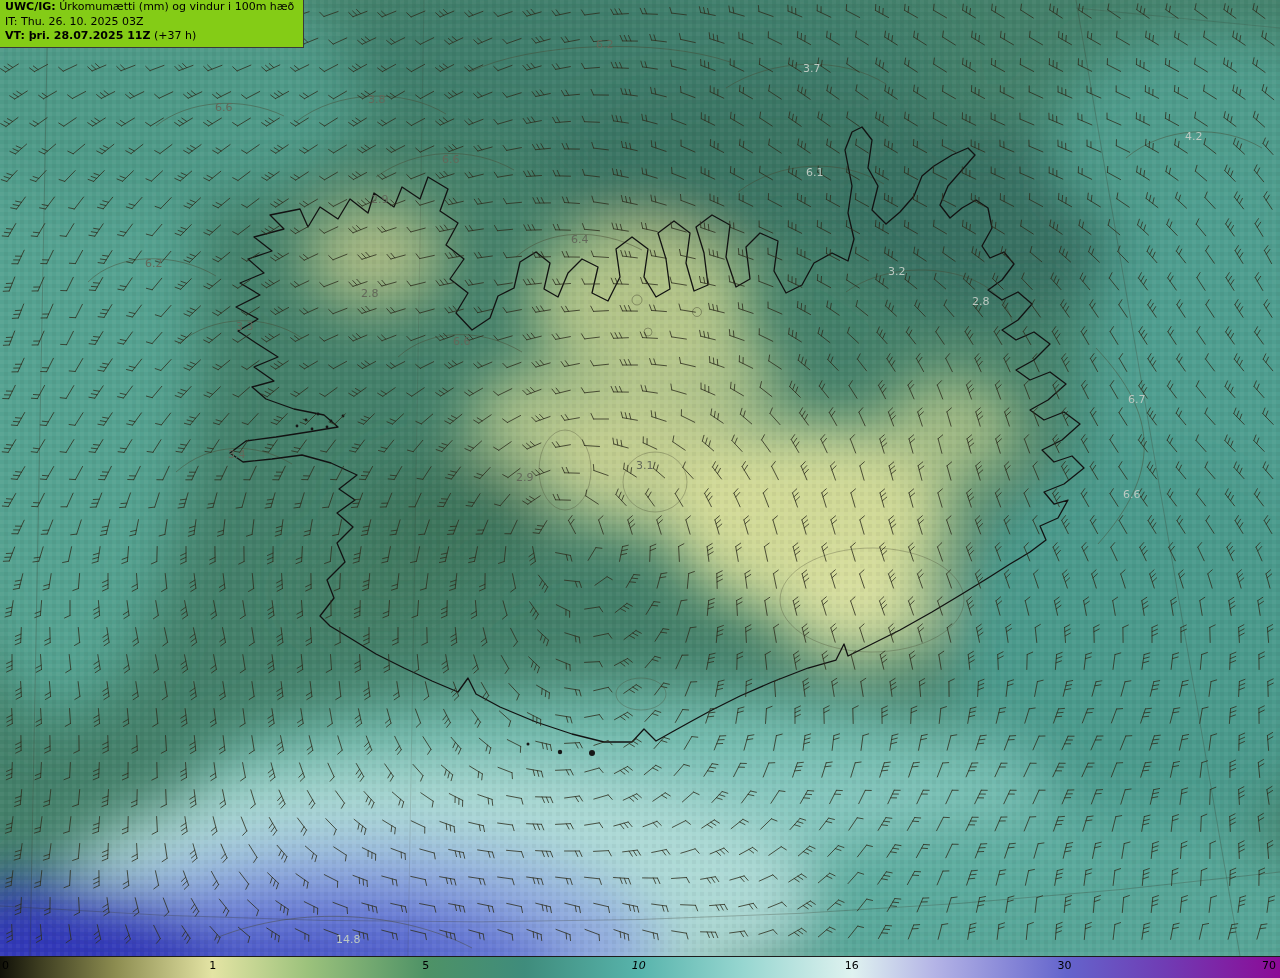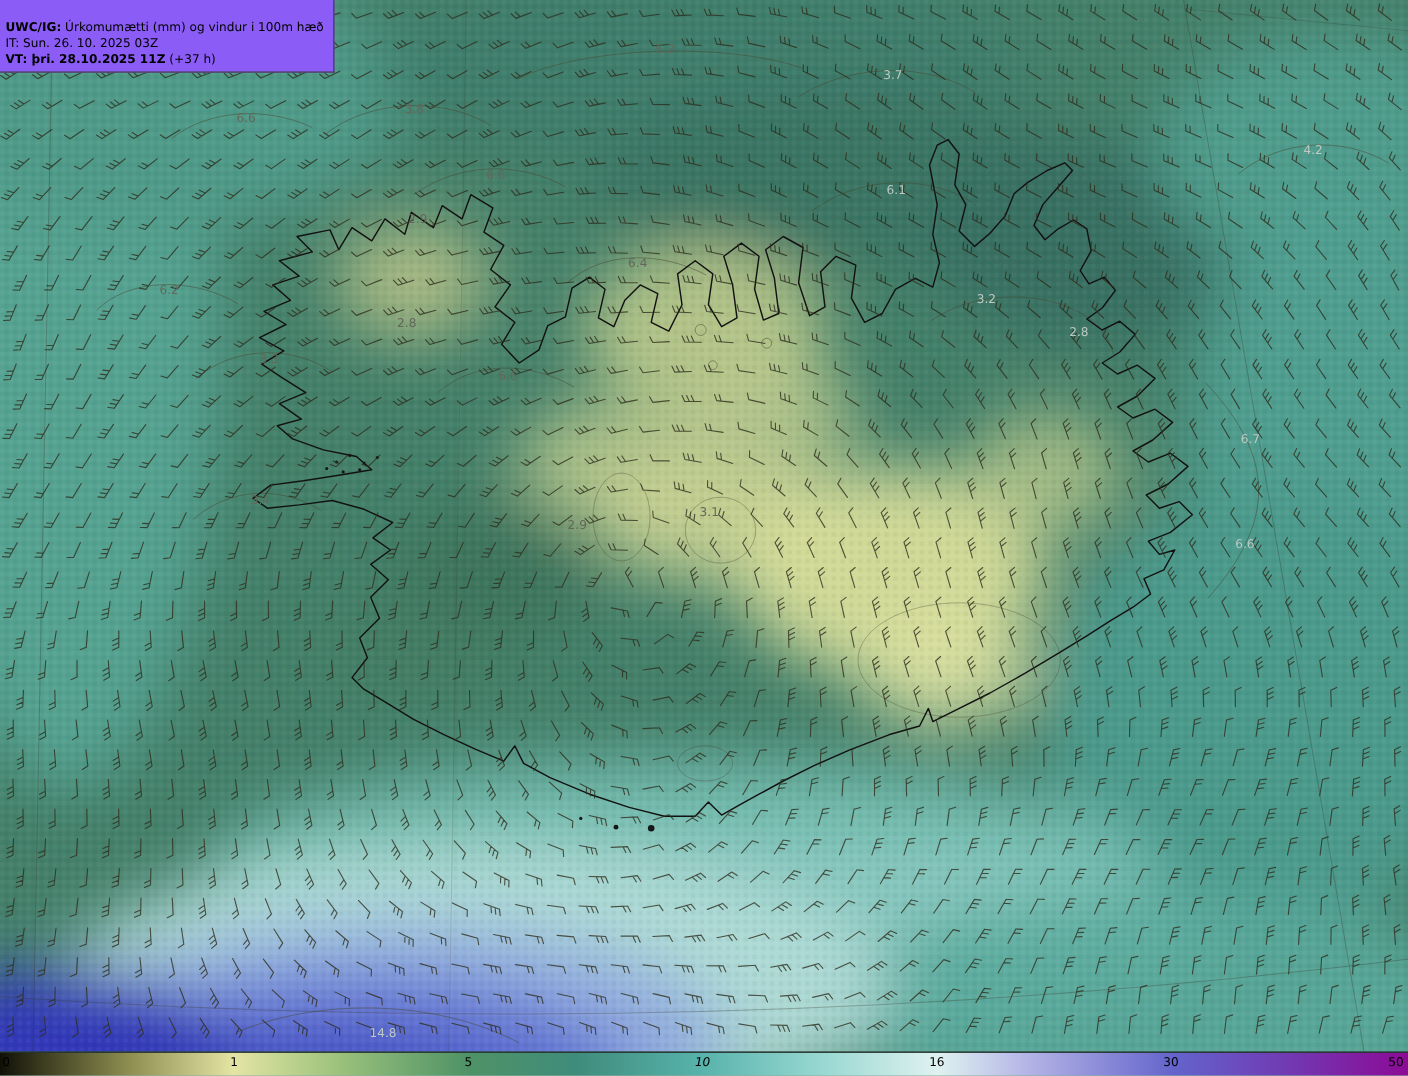--- a/index.html
+++ b/index.html
@@ -1,23 +1,23 @@
 <!DOCTYPE html>
 <html><head>
 <meta charset="utf-8">
 <style>
   html,body{margin:0;padding:0;background:#ffffff;font-family:"DejaVu Sans",sans-serif;}
   #app{position:relative;width:1280px;height:978px;overflow:hidden;background:#44806a;}
   #map-svg{position:absolute;top:0;left:0;}
   .clabel{font-size:11px;fill:#63685a;font-family:"DejaVu Sans",sans-serif;}
   .clabel.light{fill:#bdc9c2;}
   #title-box{
-    position:absolute;top:0;left:0;z-index:6;background:#8b5cf6;
+    position:absolute;top:0;left:0;z-index:6;background:#84cc16;
     border:1px solid #3a3a3a;border-top:none;border-left:none;
-    padding:18px 9px 3px 5px;font-size:11px;line-height:1.32;color:#000;
+    padding:0 9px 3px 5px;font-size:11px;line-height:1.32;color:#000;
     white-space:nowrap;
   }
   #title-box b{font-weight:bold;}
   #colorbar-wrap{position:absolute;left:0;top:956px;width:1280px;height:22px;z-index:5;}
   #colorbar{width:100%;height:100%;border-top:1px solid #1d1d1d;box-sizing:border-box;}
   .cb-tick{position:absolute;top:3px;font-size:11px;color:#000;font-family:"DejaVu Sans",sans-serif;}
   #contour-lines path, #contour-lines ellipse, #contour-lines circle{
     fill:none;stroke:rgba(70,70,48,0.5);stroke-width:0.9;
   }
   #graticule path{fill:none;stroke:rgba(55,55,42,0.45);stroke-width:0.8;}
@@ -1663,28 +1663,28 @@
         <text x="228" y="458" class="clabel">3.4</text>
         <text x="1123" y="498" class="clabel light">6.6</text>
         <text x="636" y="469" class="clabel">3.1</text>
         <text x="516" y="481" class="clabel">2.9</text>
         <text x="336" y="943" class="clabel light">14.8</text>
       </g>
   </svg>
 
   <div id="title-box">
     <div><b>UWC/IG:</b><span> Úrkomumætti (mm) og vindur i 100m hæð</span></div>
-    <div>IT: Sun. 26. 10. 2025 03Z</div>
-    <div><b>VT: þri. 28.10.2025 11Z</b><span> (+37 h)</span></div>
+    <div>IT: Thu. 26. 10. 2025 03Z</div>
+    <div><b>VT: þri. 28.07.2025 11Z</b><span> (+37 h)</span></div>
   </div>
 
   <div id="colorbar-wrap">
     <div id="colorbar" style="background: linear-gradient(90deg, rgb(16, 16, 8) 0%, rgb(60, 60, 32) 3%, rgb(140, 140, 80) 9%, rgb(228, 228, 164) 16.6%, rgb(156, 194, 124) 24%, rgb(78, 146, 102) 33.3%, rgb(63, 140, 124) 41%, rgb(88, 180, 172) 50%, rgb(150, 214, 208) 58%, rgb(223, 242, 240) 66.6%, rgb(180, 180, 230) 73%, rgb(100, 100, 204) 83.3%, rgb(112, 60, 180) 91%, rgb(140, 10, 150) 100%);"></div>
   <span class="cb-tick" style="left: 2px;">0</span>
       <span class="cb-tick" style="left: 16.63%; transform: translateX(-50%);">1</span>
       <span class="cb-tick" style="left: 33.27%; transform: translateX(-50%);">5</span>
       <span class="cb-tick" style="left: 49.9%; transform: translateX(-50%); font-style: italic;">10</span>
       <span class="cb-tick" style="left: 66.54%; transform: translateX(-50%);">16</span>
       <span class="cb-tick" style="left: 83.17%; transform: translateX(-50%);">30</span>
-      <span class="cb-tick" style="right: 4px;">50</span>
+      <span class="cb-tick" style="right: 4px;">70</span>
     </div>
 
 </div>
 
 </body></html>

